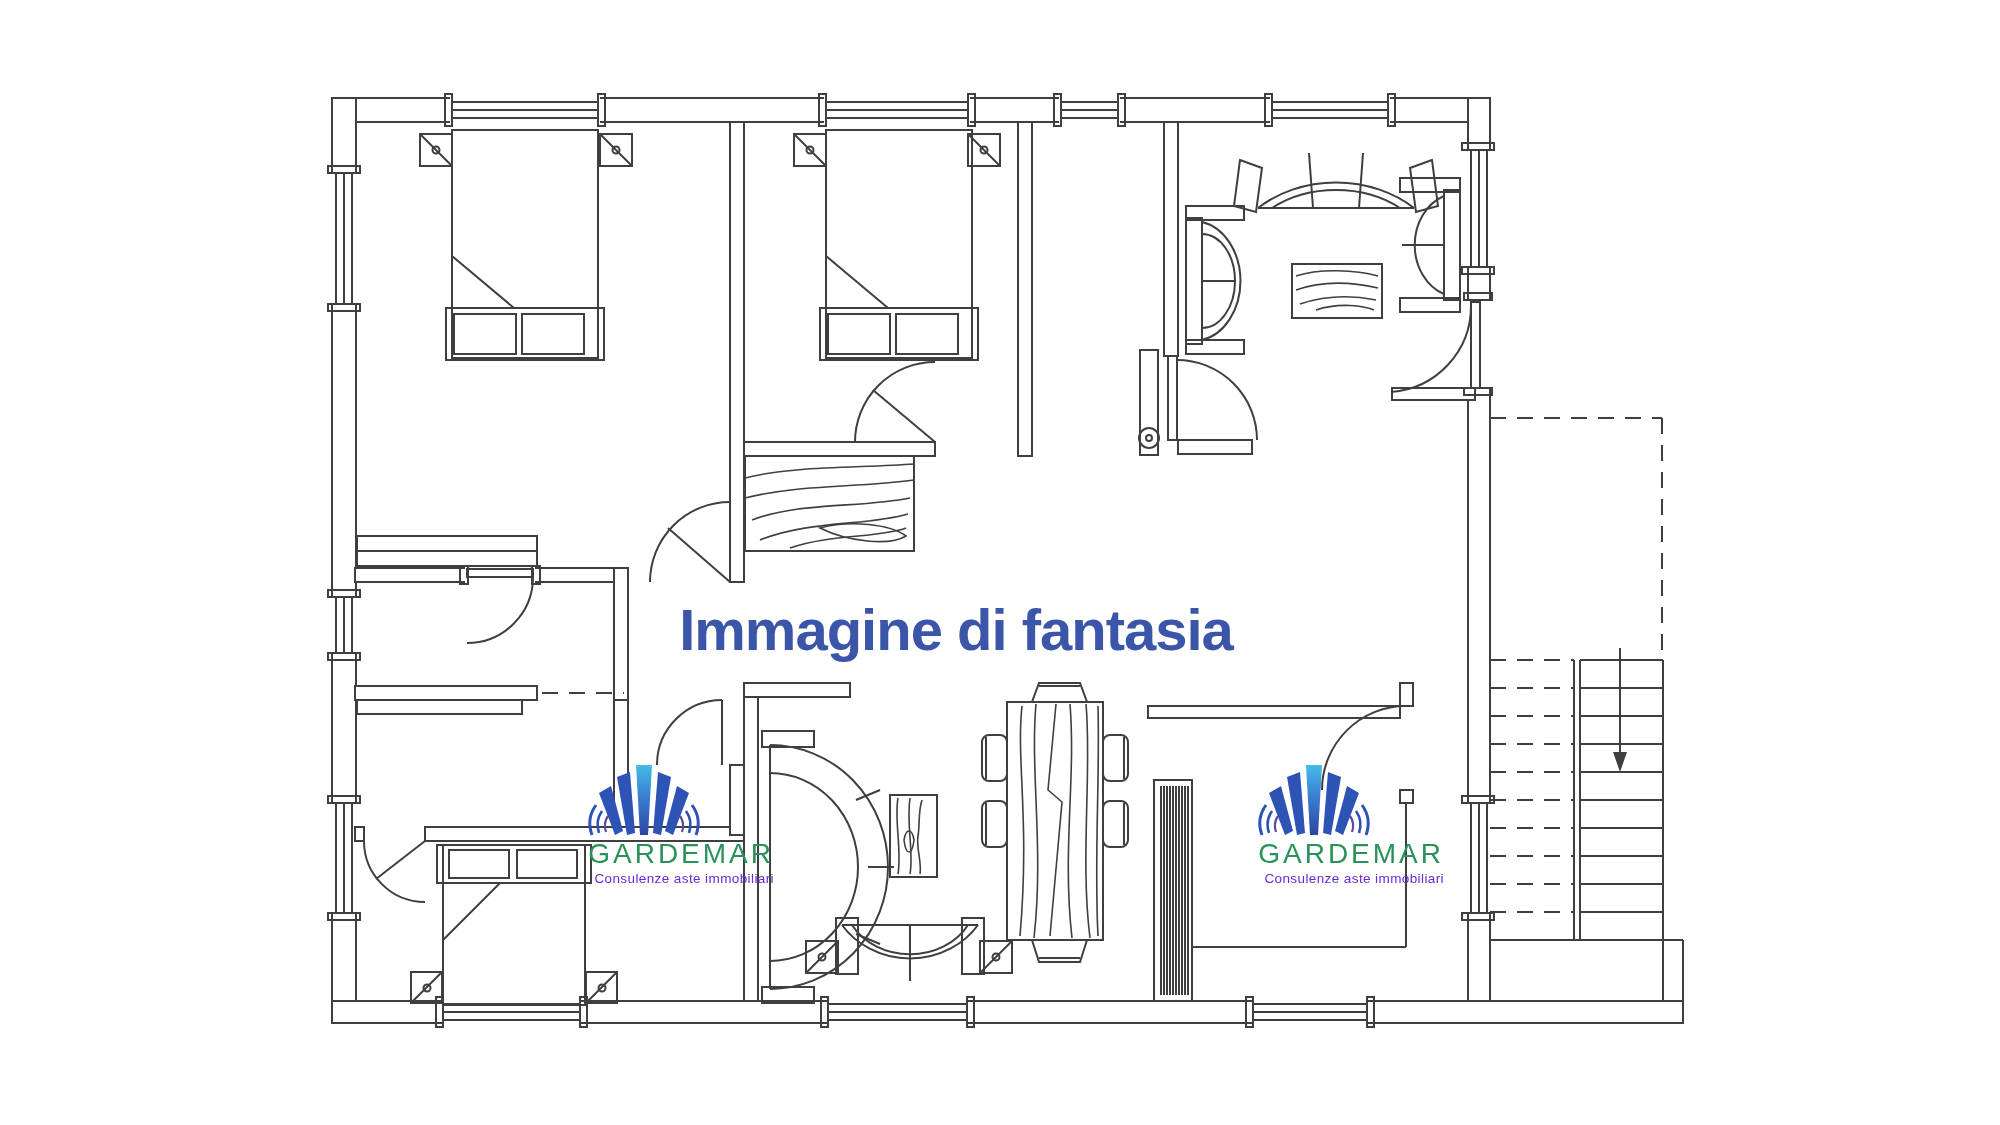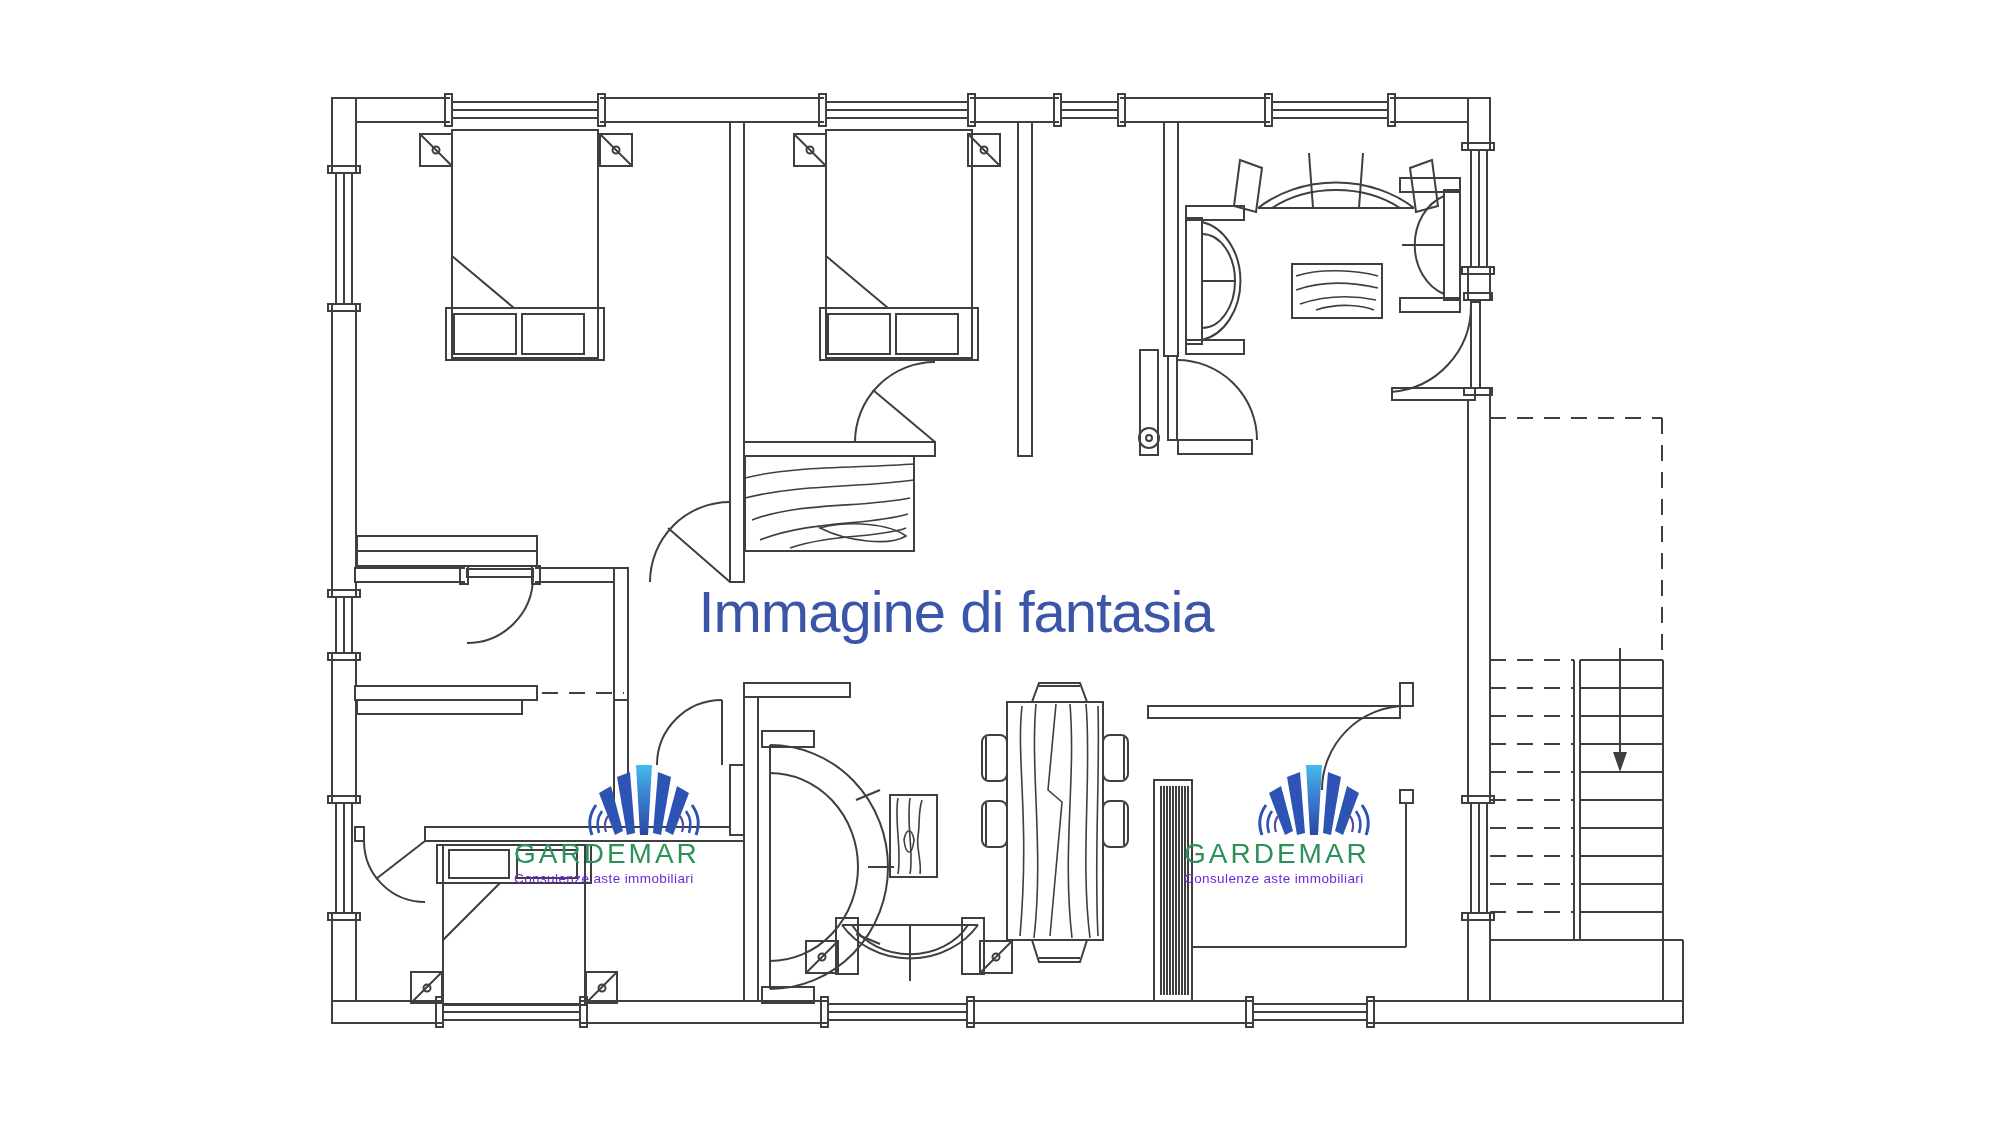--- a/index.html
+++ b/index.html
@@ -6,23 +6,23 @@
   .canvas{position:relative;width:2000px;height:1125px;background:#fff;overflow:hidden;
           font-family:"Liberation Sans",sans-serif;}
   .plan-svg{position:absolute;left:0;top:0;}
   .plan-svg rect,.plan-svg line,.plan-svg path,.plan-svg circle,.plan-svg polygon,.plan-svg polyline{
       stroke:#3f3f3f;stroke-width:2;fill:none;}
   .plan-svg .mask{fill:#ffffff;stroke:none;}
   .plan-svg .wall{fill:#ffffff;}
   .plan-svg .grain{stroke-width:1.6;}
   .plan-svg .dash{stroke-dasharray:16 11;}
   .plan-svg .solidfill{fill:#3f3f3f;stroke:none;}
-  .caption{position:absolute;left:956px;top:578px;transform:translateX(-50%);
-           color:#3b55a8;font-size:58px;font-weight:400;letter-spacing:-1px;white-space:nowrap;}
-  .logo{position:absolute;width:260px;transform:translateX(-50%);text-align:left;}
+  .caption{position:absolute;left:956px;top:596px;transform:translateX(-50%);
+           color:#3b55a8;font-size:58px;font-weight:700;letter-spacing:-1px;white-space:nowrap;}
+  .logo{position:absolute;width:260px;transform:translateX(-50%);text-align:right;}
   .logo-1{left:644px;top:758px;}
   .logo-2{left:1314px;top:758px;}
   .logo .mark{display:block;margin:0 auto;}
   .logo .brand{color:#2a9158;font-size:28px;font-weight:400;letter-spacing:3px;line-height:1.0;margin-top:-2px;}
   .logo .tagline{color:#6d28d9;font-size:13.5px;letter-spacing:0.4px;margin-top:3px;}
 </style>
 </head>
 <body>
 
 <div class="canvas">

